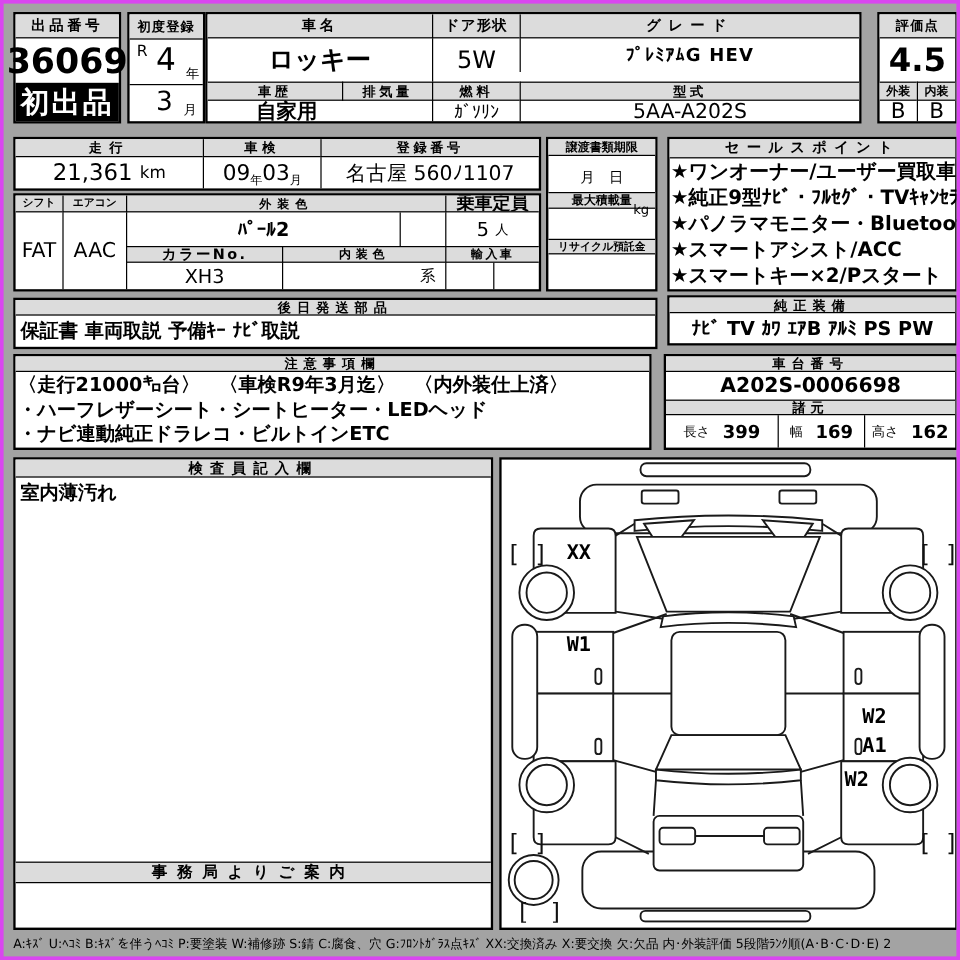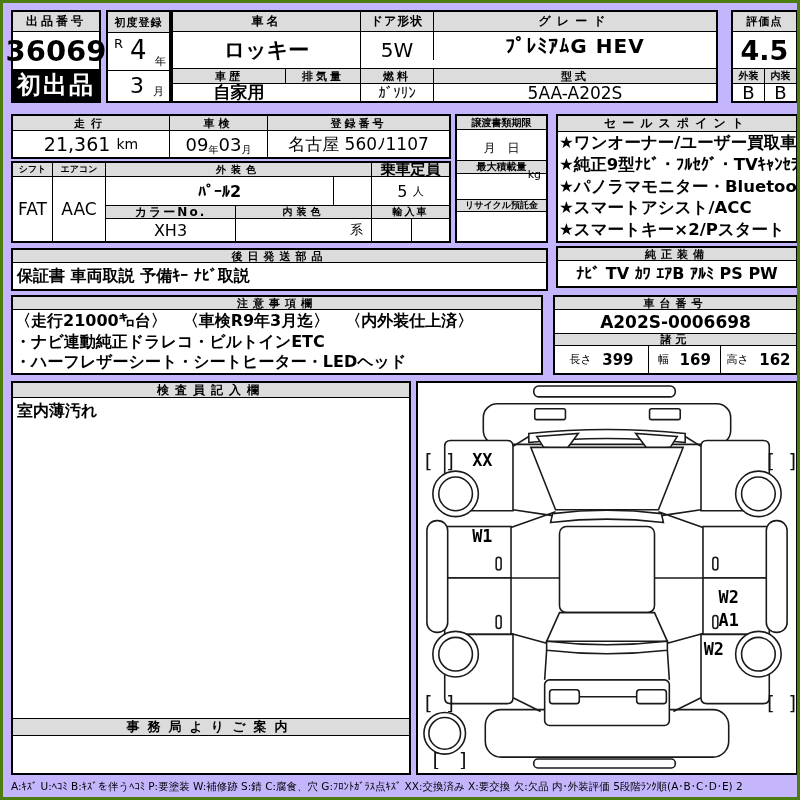--- a/index.html
+++ b/index.html
@@ -1,17 +1,17 @@
 <!DOCTYPE html>
 <html><head>
 <meta charset="utf-8">
 <style>
   html,body{margin:0;padding:0;}
   body{font-family:"DejaVu Sans","Liberation Sans",sans-serif;color:#000;}
-  #sheet{position:relative;width:800px;height:800px;background:#c4b5fd;border:3px solid #4d7c0f;box-sizing:border-box;overflow:hidden;}
+  #sheet{position:relative;width:800px;height:800px;background:#a3a3a3;border:3px solid #d946ef;box-sizing:border-box;overflow:hidden;}
   .box{position:absolute;box-sizing:border-box;background:#fff;border:2px solid #000;}
   .abs{position:absolute;box-sizing:border-box;}
   .hd{background:#dcdcdc;display:flex;align-items:center;justify-content:center;font-weight:bold;border-bottom:1px solid #000;letter-spacing:3px;white-space:nowrap;overflow:hidden;}
   .cell{display:flex;align-items:center;justify-content:center;white-space:nowrap;}
   .vl{border-left:1px solid #000;}
   .hl{border-top:1px solid #000;}
   .left{justify-content:flex-start;}
   .right{justify-content:flex-end;}
   .u{font-size:11px;font-weight:normal;}
   svg text{font-family:"DejaVu Sans Mono","DejaVu Sans",monospace;}
@@ -40,21 +40,21 @@
     </div>
   </div>
 
   <div class="box" style="left:168px;top:7px;width:547px;height:93px;">
     <div class="hd abs" style="left:0;top:0;width:187px;height:20px;font-size:12px;">車名</div>
     <div class="hd abs vl" style="left:187px;top:0;width:73px;height:20px;font-size:12px;letter-spacing:1px;">ドア形状</div>
     <div class="hd abs vl" style="left:260px;top:0;width:283px;height:20px;font-size:12px;letter-spacing:6px;">グレード</div>
 
     <div class="cell abs" style="left:0;top:20px;width:187px;height:36px;font-size:21px;font-weight:bold;">ロッキー</div>
     <div class="cell abs vl" style="left:187px;top:20px;width:73px;height:36px;font-size:20px;">5W</div>
-    <div class="cell abs vl" style="left:260px;top:20px;width:283px;height:28px;font-size:20px;font-weight:bold;letter-spacing:1px;">ﾌﾟﾚﾐｱﾑG HEV</div>
+    <div class="cell abs vl" style="left:260px;top:20px;width:283px;height:28px;font-size:15px;font-weight:bold;letter-spacing:1px;">ﾌﾟﾚﾐｱﾑG HEV</div>
 
     <div class="hd abs hl" style="left:0;top:56px;width:112px;height:16px;font-size:11px;">車歴</div>
     <div class="hd abs hl vl" style="left:112px;top:56px;width:75px;height:16px;font-size:11px;">排気量</div>
     <div class="hd abs hl vl" style="left:187px;top:56px;width:73px;height:16px;font-size:11px;">燃料</div>
     <div class="hd abs hl vl" style="left:260px;top:56px;width:283px;height:16px;font-size:11px;">型式</div>
 
     <div class="cell abs" style="left:0;top:72px;width:112px;height:17px;font-size:17px;font-weight:bold;padding-left:20px;">自家用</div>
     <div class="cell abs vl" style="left:112px;top:72px;width:75px;height:17px;font-size:15px;margin-top:32px;">
       <span>1200</span>&nbsp;<span class="u">cc</span>
     </div>
@@ -140,22 +140,22 @@
 
   <div class="box" style="left:553px;top:243px;width:242px;height:42px;">
     <div class="hd abs" style="left:0;top:0;width:238px;height:13px;font-size:11px;letter-spacing:5px;">純正装備</div>
     <div class="cell abs" style="left:0;top:13px;width:238px;height:25px;font-size:16px;font-weight:bold;">ﾅﾋﾞ TV ｶﾜ ｴｱB ｱﾙﾐ PS PW</div>
   </div>
 
   <div class="box" style="left:8px;top:292px;width:532px;height:80px;">
     <div class="hd abs" style="left:0;top:0;width:528px;height:13px;font-size:11px;letter-spacing:5px;">注意事項欄</div>
     <div class="abs" style="left:2px;top:14px;width:524px;height:62px;font-size:16px;font-weight:600;line-height:20.5px;white-space:nowrap;">
       <div>〈走行21000㌔台〉　〈車検R9年3月迄〉　〈内外装仕上済〉</div>
+      <div>・ハーフレザーシート・シートヒーター・LEDヘッド</div>
       <div>・ナビ連動純正ドラレコ・ビルトインETC</div>
-      <div>・ハーフレザーシート・シートヒーター・LEDヘッド</div>
     </div>
   </div>
 
   <div class="box" style="left:550px;top:292px;width:245px;height:80px;">
     <div class="hd abs" style="left:0;top:0;width:241px;height:13px;font-size:11px;letter-spacing:5px;">車台番号</div>
     <div class="cell abs" style="left:0;top:13px;width:241px;height:23px;font-size:17px;font-weight:bold;">A202S-0006698</div>
     <div class="hd abs hl" style="left:0;top:36px;width:241px;height:13px;font-size:11px;letter-spacing:4px;">諸元</div>
     <div class="cell abs" style="left:0;top:49px;width:93px;height:27px;font-size:15px;font-weight:bold;justify-content:center;">
       <span class="u">長さ</span>&nbsp;&nbsp;<span>399</span>
     </div>

